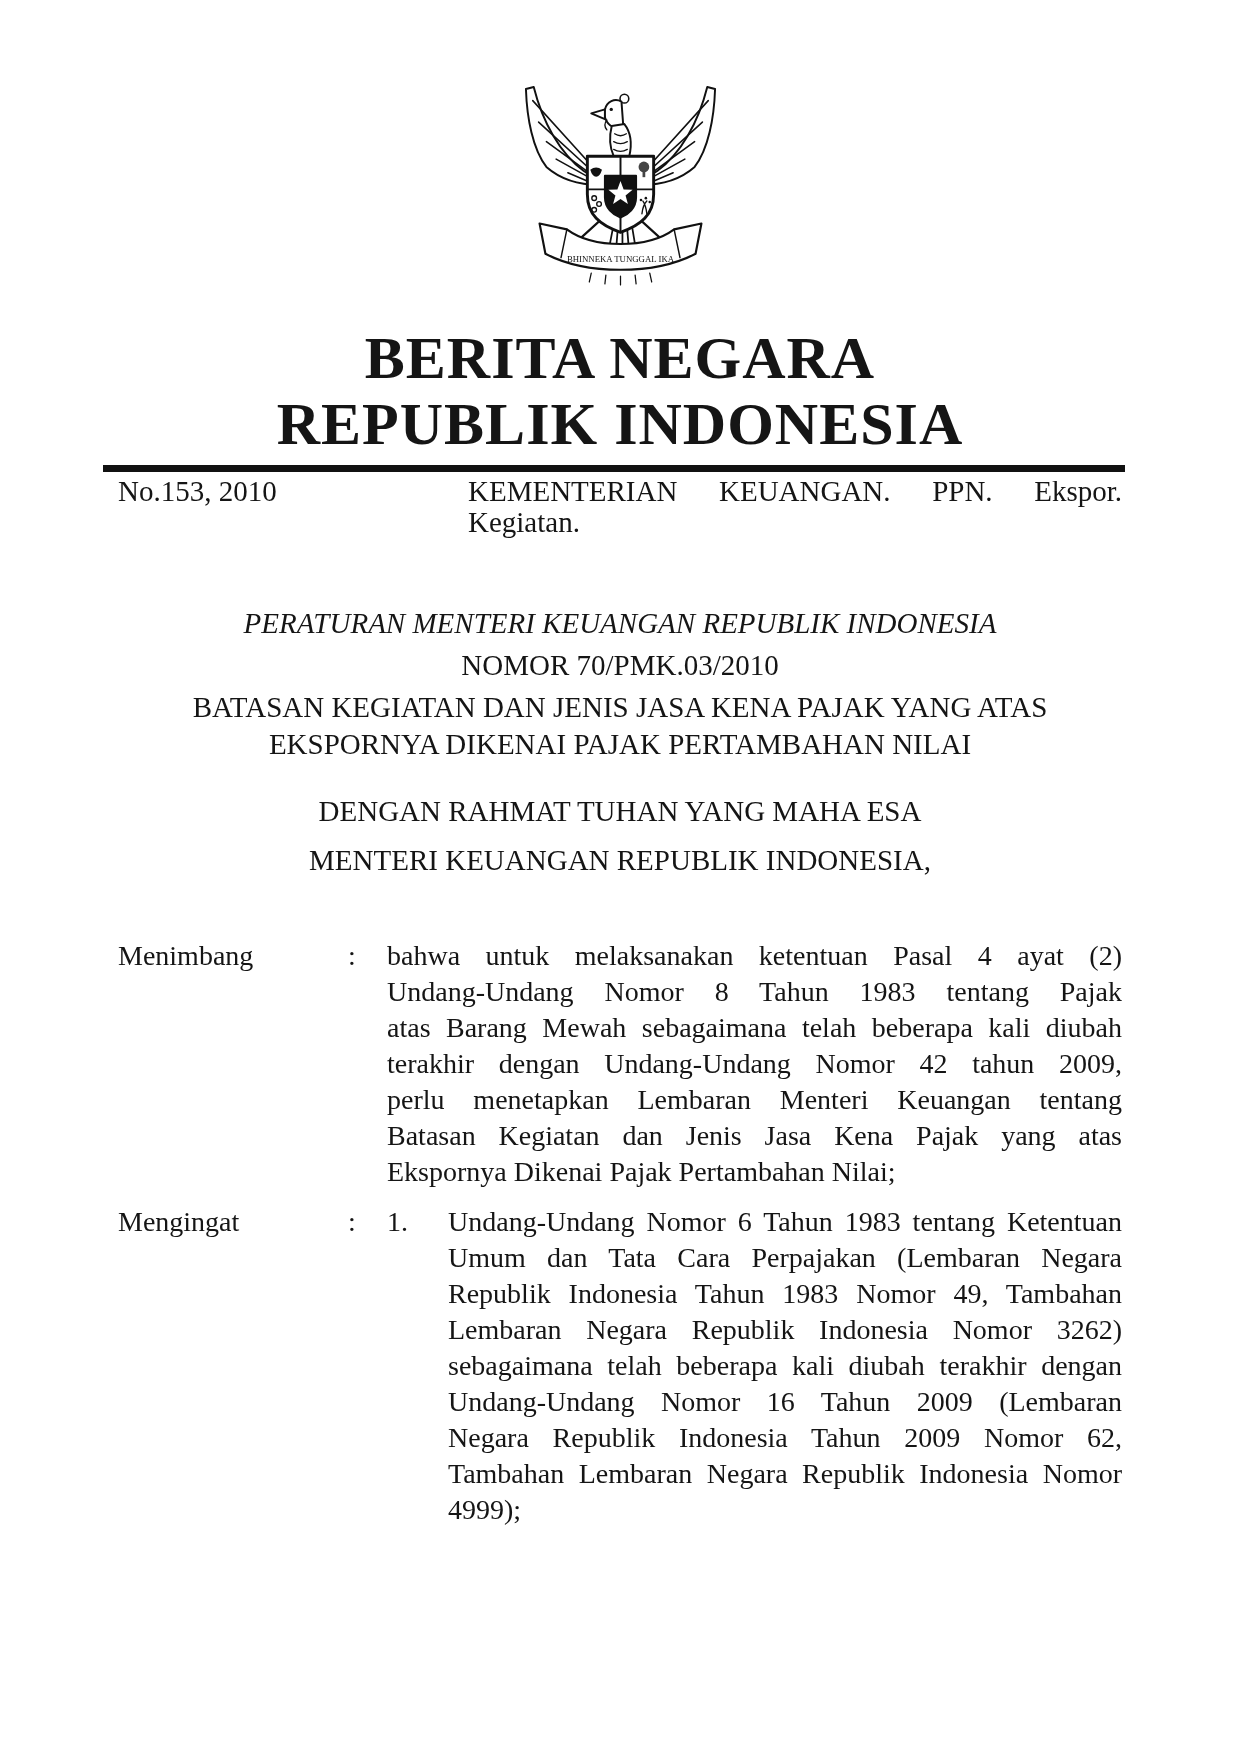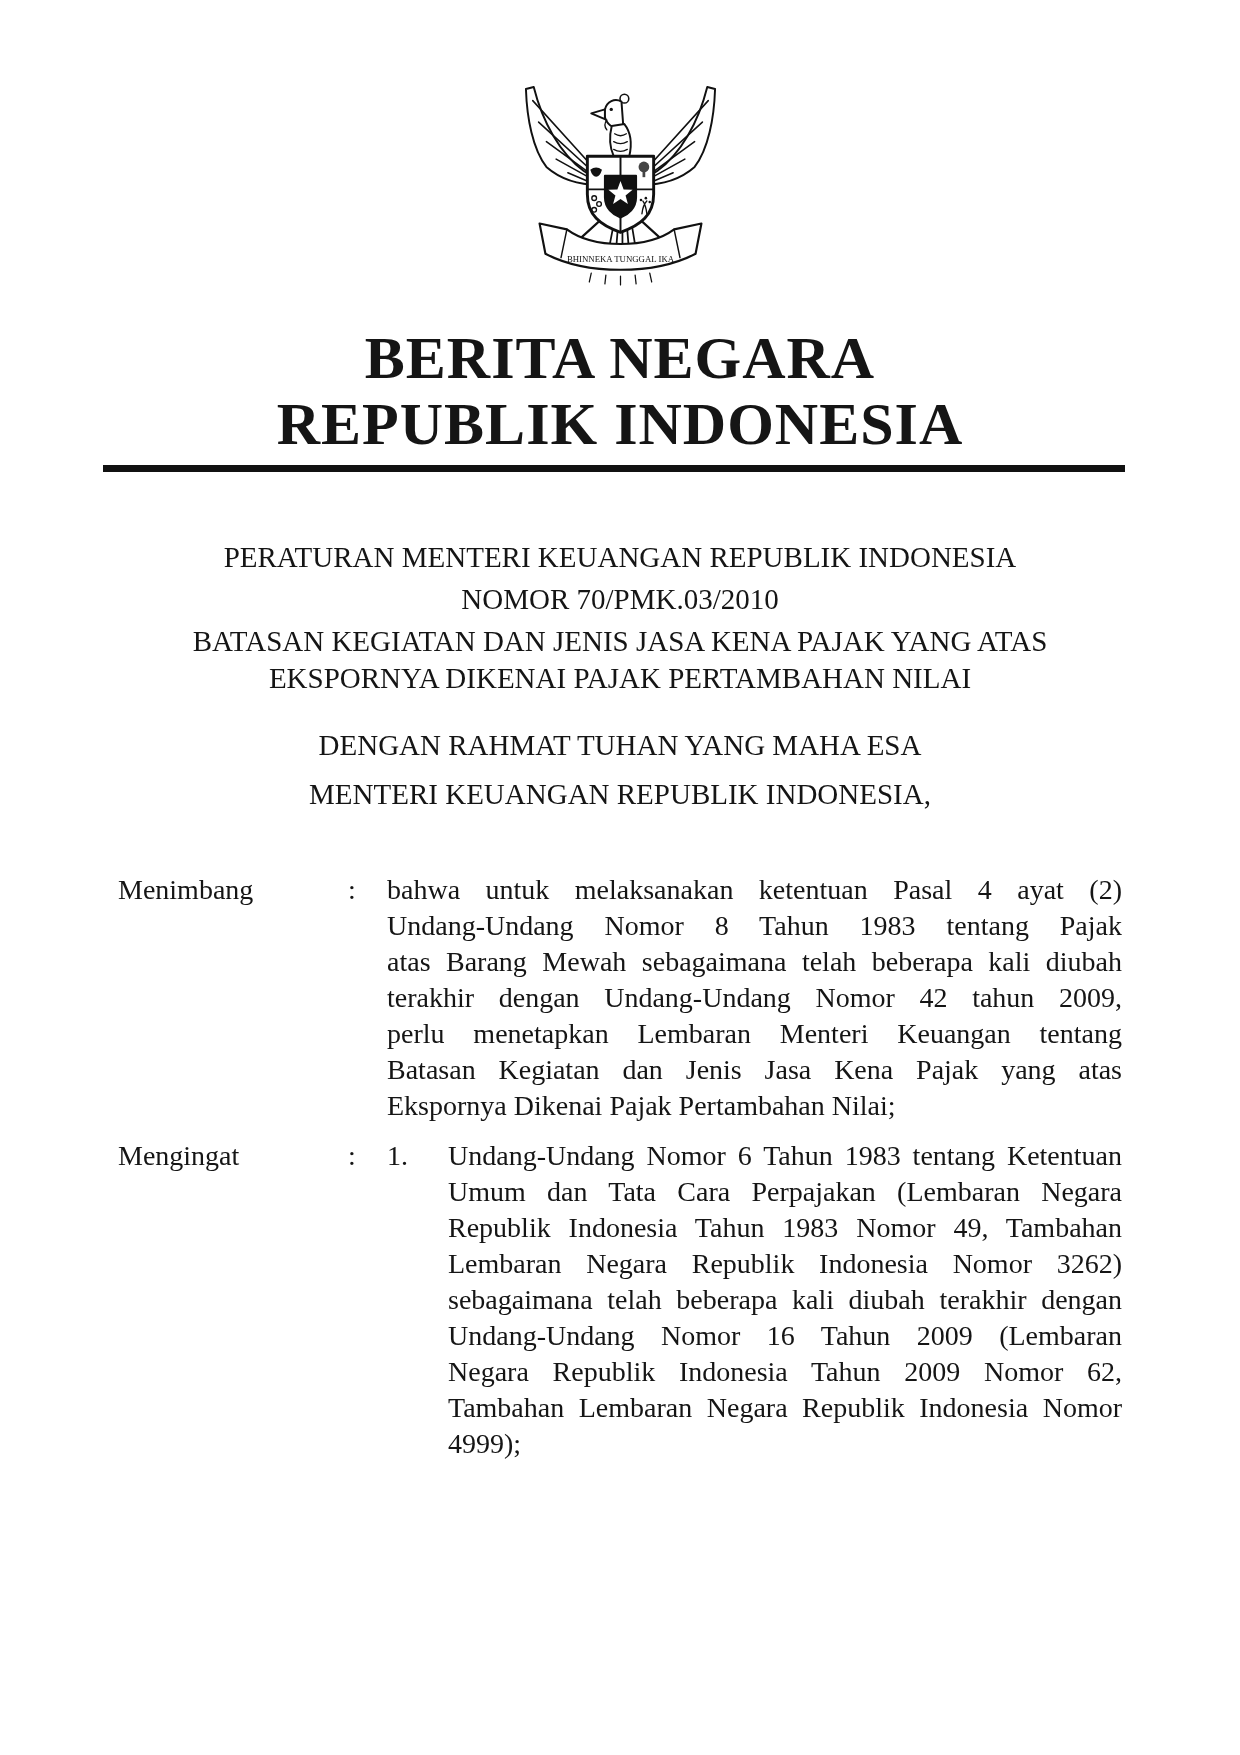--- a/index.html
+++ b/index.html
@@ -29,21 +29,21 @@
   }
   .meta-row{
     display:flex;
     margin-top:4px;
     font-size:29px;line-height:31px;
   }
   .meta-issue{width:350px;flex:0 0 350px;}
   .meta-subject{flex:1 1 auto;}
   .jl{text-align:justify;text-align-last:justify;}
   .heading{ text-align:center; font-size:29px; line-height:30px; }
-  .h0{margin-top:70px;}
+  .h0{margin-top:70px;font-style:italic;}
   .h1{margin-top:12px;}
   .h2{margin-top:12px;}
   .h3{margin-top:12px;}
   .h4{margin-top:7px;}
   .h5{margin-top:37px;}
   .h6{margin-top:19px;}
   .row{
     display:flex;
     font-size:28px;line-height:36px;
     align-items:flex-start;
@@ -137,20 +137,27 @@
 
   <div class="content">
 
     <div class="gazette-title">
       <div>BERITA NEGARA</div>
       <div>REPUBLIK INDONESIA</div>
     </div>
 
     <div class="rule"></div>
 
+    <div class="meta-row">
+      <div class="meta-issue">No.153, 2010</div>
+      <div class="meta-subject">
+        <div class="jl">KEMENTERIAN KEUANGAN. PPN. Ekspor.</div>
+        <div>Kegiatan.</div>
+      </div>
+    </div>
 
     <div class="heading">
       <div class="h0">PERATURAN MENTERI KEUANGAN REPUBLIK INDONESIA</div>
       <div class="h1">NOMOR 70/PMK.03/2010</div>
       <div class="h3">BATASAN KEGIATAN DAN JENIS JASA KENA PAJAK YANG ATAS</div>
       <div class="h4">EKSPORNYA DIKENAI PAJAK PERTAMBAHAN NILAI</div>
       <div class="h5">DENGAN RAHMAT TUHAN YANG MAHA ESA</div>
       <div class="h6">MENTERI KEUANGAN REPUBLIK INDONESIA,</div>
     </div>
 

